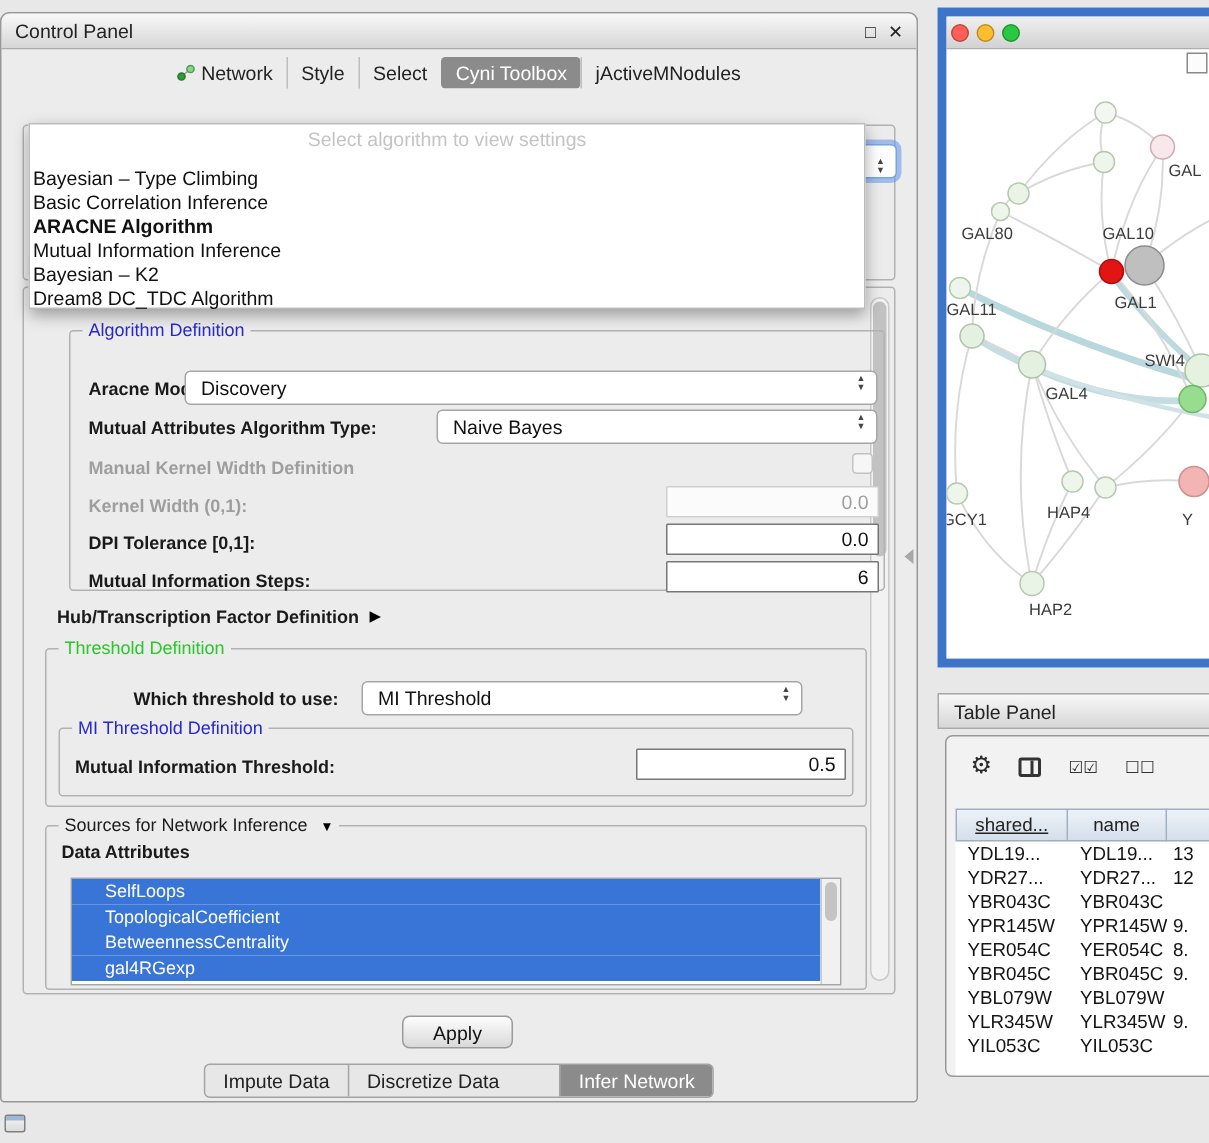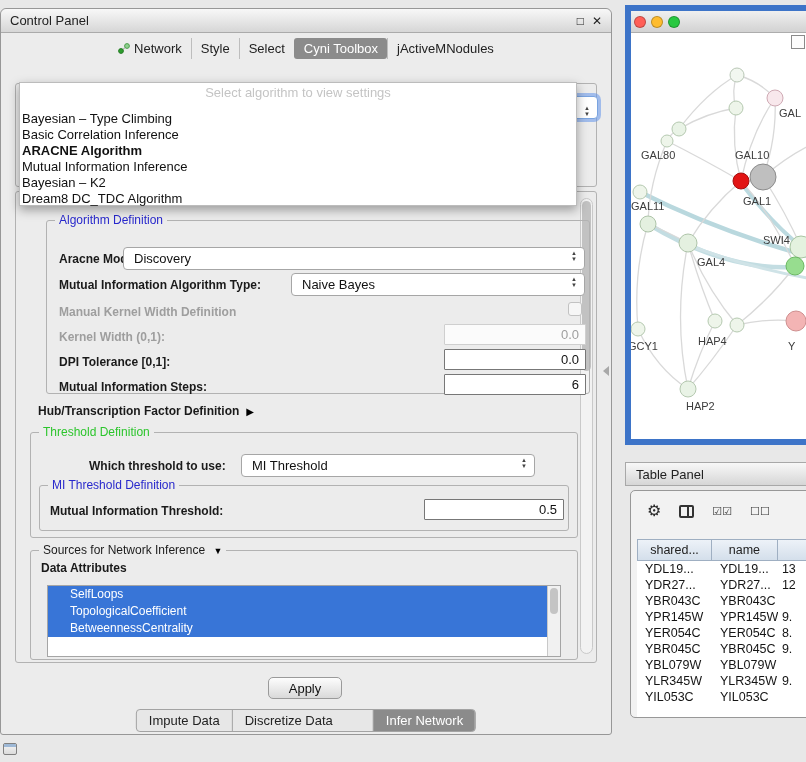--- a/index.html
+++ b/index.html
@@ -106,21 +106,21 @@
   .tblwin { position:absolute; left:630px; top:490px; width:200px; height:228px; background:#f2f2f2;
             border:1px solid #989898; border-radius:5px; overflow:hidden; }
   .tbl-toolbar { height:48px; display:flex; align-items:flex-start; padding:12px 0 0 16px; gap:18px; }
   .gear { font-size:16px; color:#2a2a2a; line-height:16px; }
   .col-ico { width:15px; height:13px; border:2px solid #333; border-radius:2px; display:inline-block; position:relative; margin-top:2px; }
   .col-ico i { position:absolute; left:50%; top:0; bottom:0; width:2px; background:#333; }
   .pair { font-size:11px; color:#333; letter-spacing:0px; margin-top:2px; }
   .tbl-header { margin-left:6px; display:flex; height:22px; }
   .hc { display:flex; align-items:center; justify-content:center; font-size:12.5px; color:#222;
         background:linear-gradient(#edf2f8,#d4dfeb); border:1px solid #9fafc2; border-left:none; }
-  .hc.c0 { width:82px; border-left:1px solid #9fafc2; }
+  .hc.c0 { width:82px; border-left:1px solid #9fafc2;text-decoration:underline; }
   .hc.c1 { width:72px; }
   .hc.c2 { width:56px; }
   .tbl-body { margin-left:6px; background:#fff; min-height:156px; }
   .trow { display:flex; height:16px; align-items:center; }
   .tc { font-size:12.5px; color:#151515; white-space:nowrap; overflow:hidden; }
   .tc.c0 { width:82px; padding-left:8px; }
   .tc.c1 { width:72px; padding-left:8px; }
   .tc.c2 { width:56px; padding-left:4px; }
 
   
@@ -200,21 +200,21 @@
 
         <span class="lbl" style="left:12px;top:31px">Aracne Mode:</span>
         <div class="combo" style="left:76px;top:26px;width:462px">
           <span class="combo-val">Discovery</span>
           <span class="steppers">
               <span>▲</span>
               <span>▼</span>
             </span>
         </div>
 
-        <span class="lbl" style="left:12px;top:57px">Mutual Information Algorithm Type:</span>
+        <span class="lbl" style="left:12px;top:57px">Mutual Attributes Algorithm Type:</span>
         <div class="combo" style="left:244px;top:52px;width:294px">
           <span class="combo-val">Naive Bayes</span>
           <span class="steppers">
               <span>▲</span>
               <span>▼</span>
             </span>
         </div>
 
         <span class="lbl dis" style="left:12px;top:84px">Manual Kernel Width Definition</span>
         <span class="checkbox" style="left:521px;top:81px"></span>
@@ -257,20 +257,21 @@
         <span class="legend">
           <span>Sources for Network Inference</span>
           <span class="tri-d">▼</span>
         </span>
         <span class="attr-title">Data Attributes</span>
         <div class="attr-list">
           <div>
               <div class="attr-row">SelfLoops</div>
               <div class="attr-row">TopologicalCoefficient</div>
               <div class="attr-row">BetweennessCentrality</div>
+              <div class="attr-row">gal4RGexp</div>
             </div>
           <div class="attr-scroll">
               <div class="thumb"></div>
             </div>
         </div>
       </div>
     </div>
 
     <button class="apply-btn">Apply</button>
 

